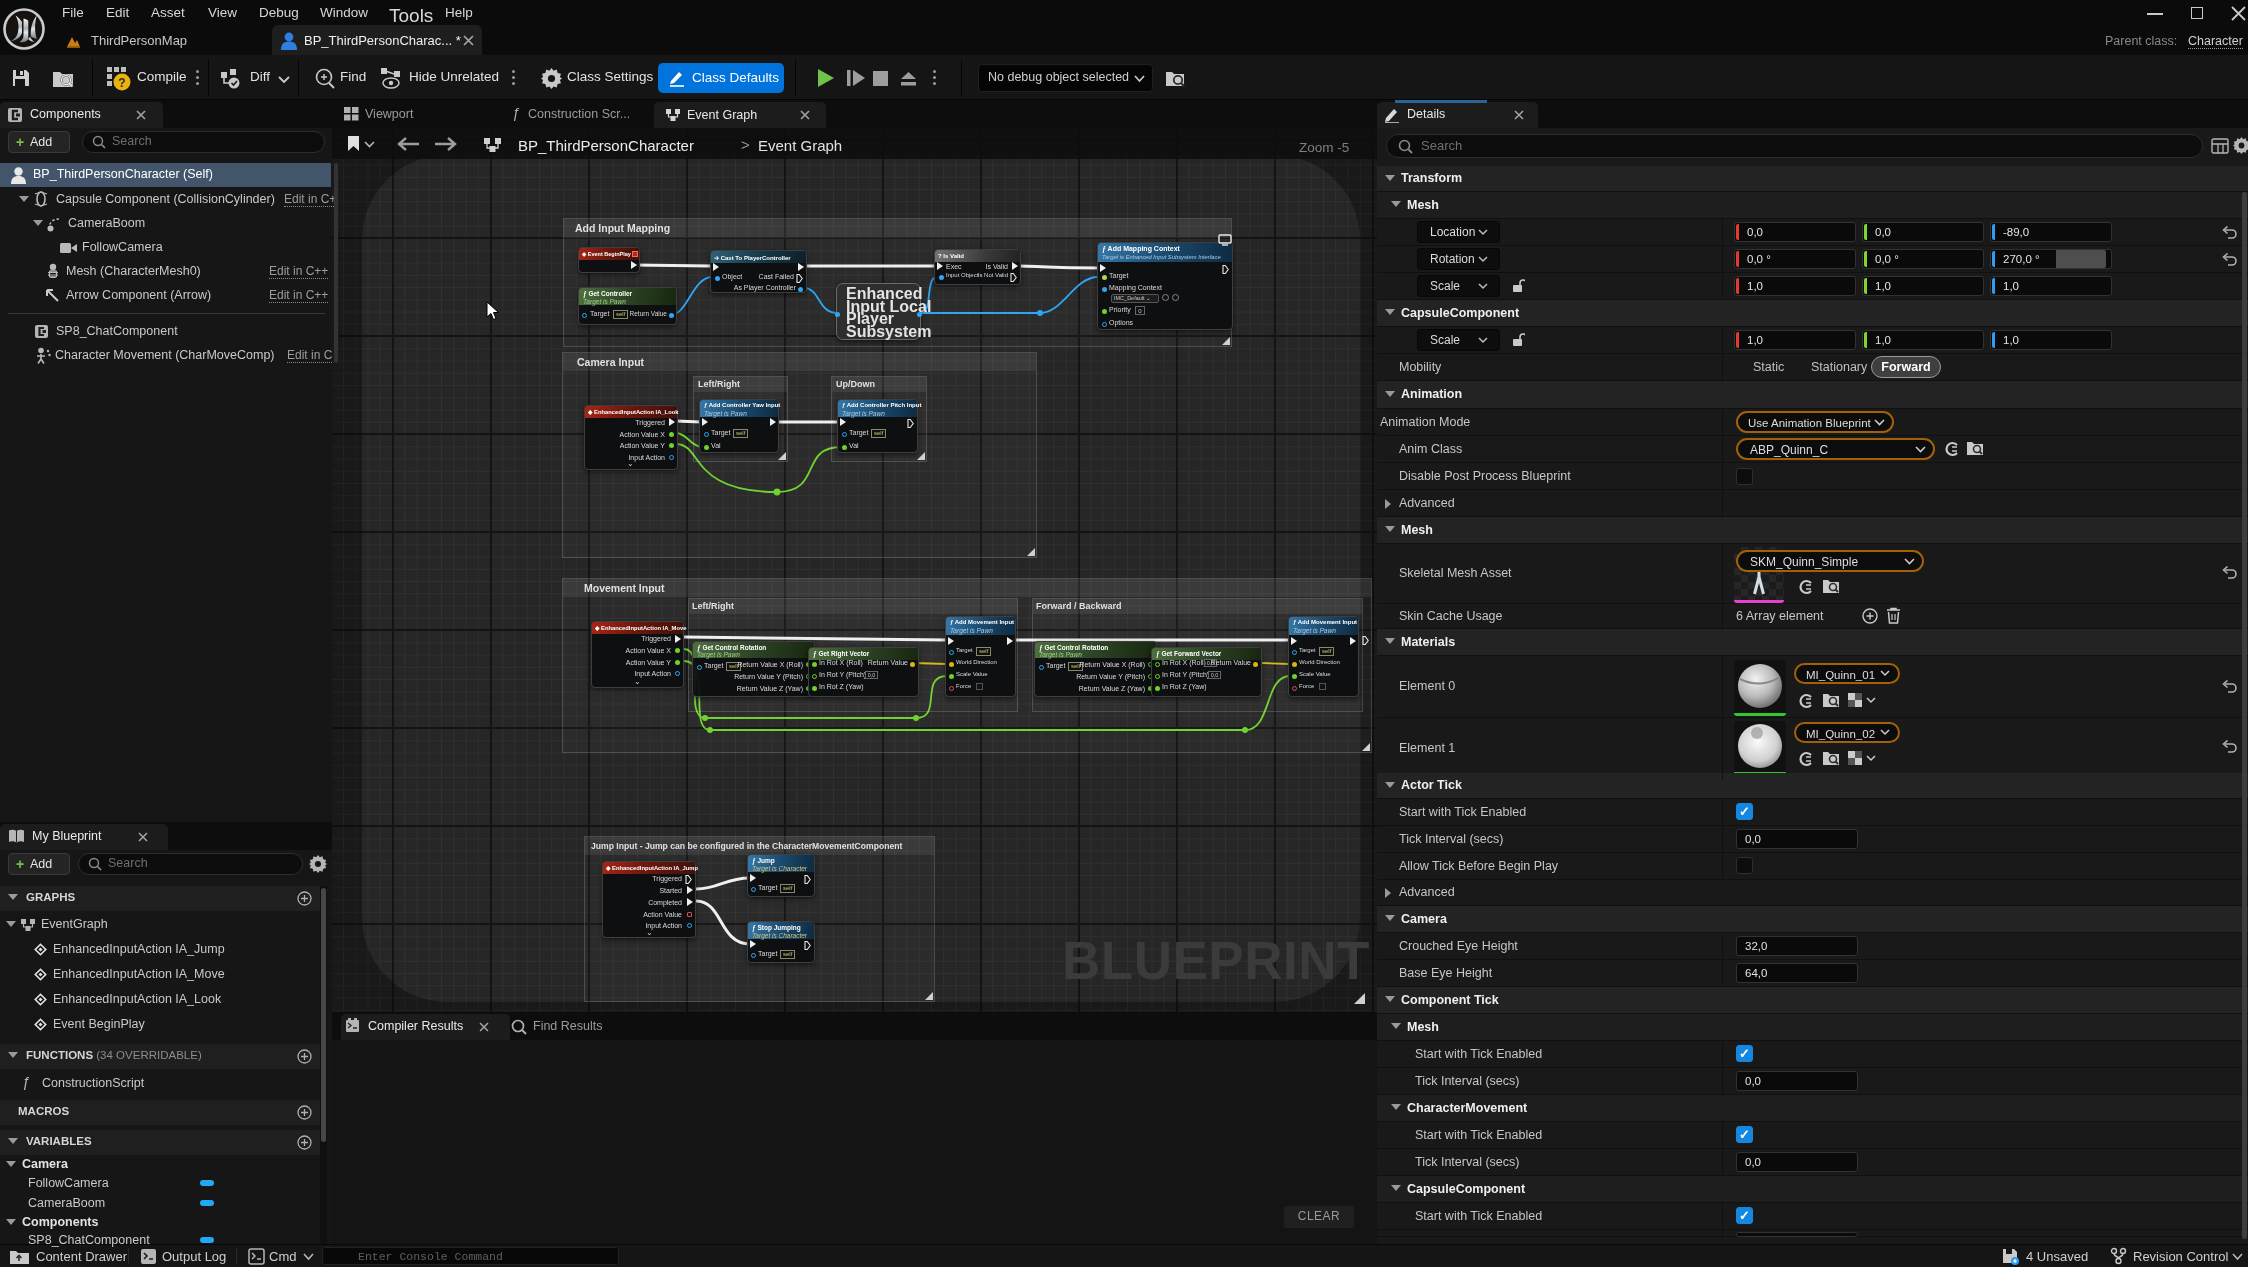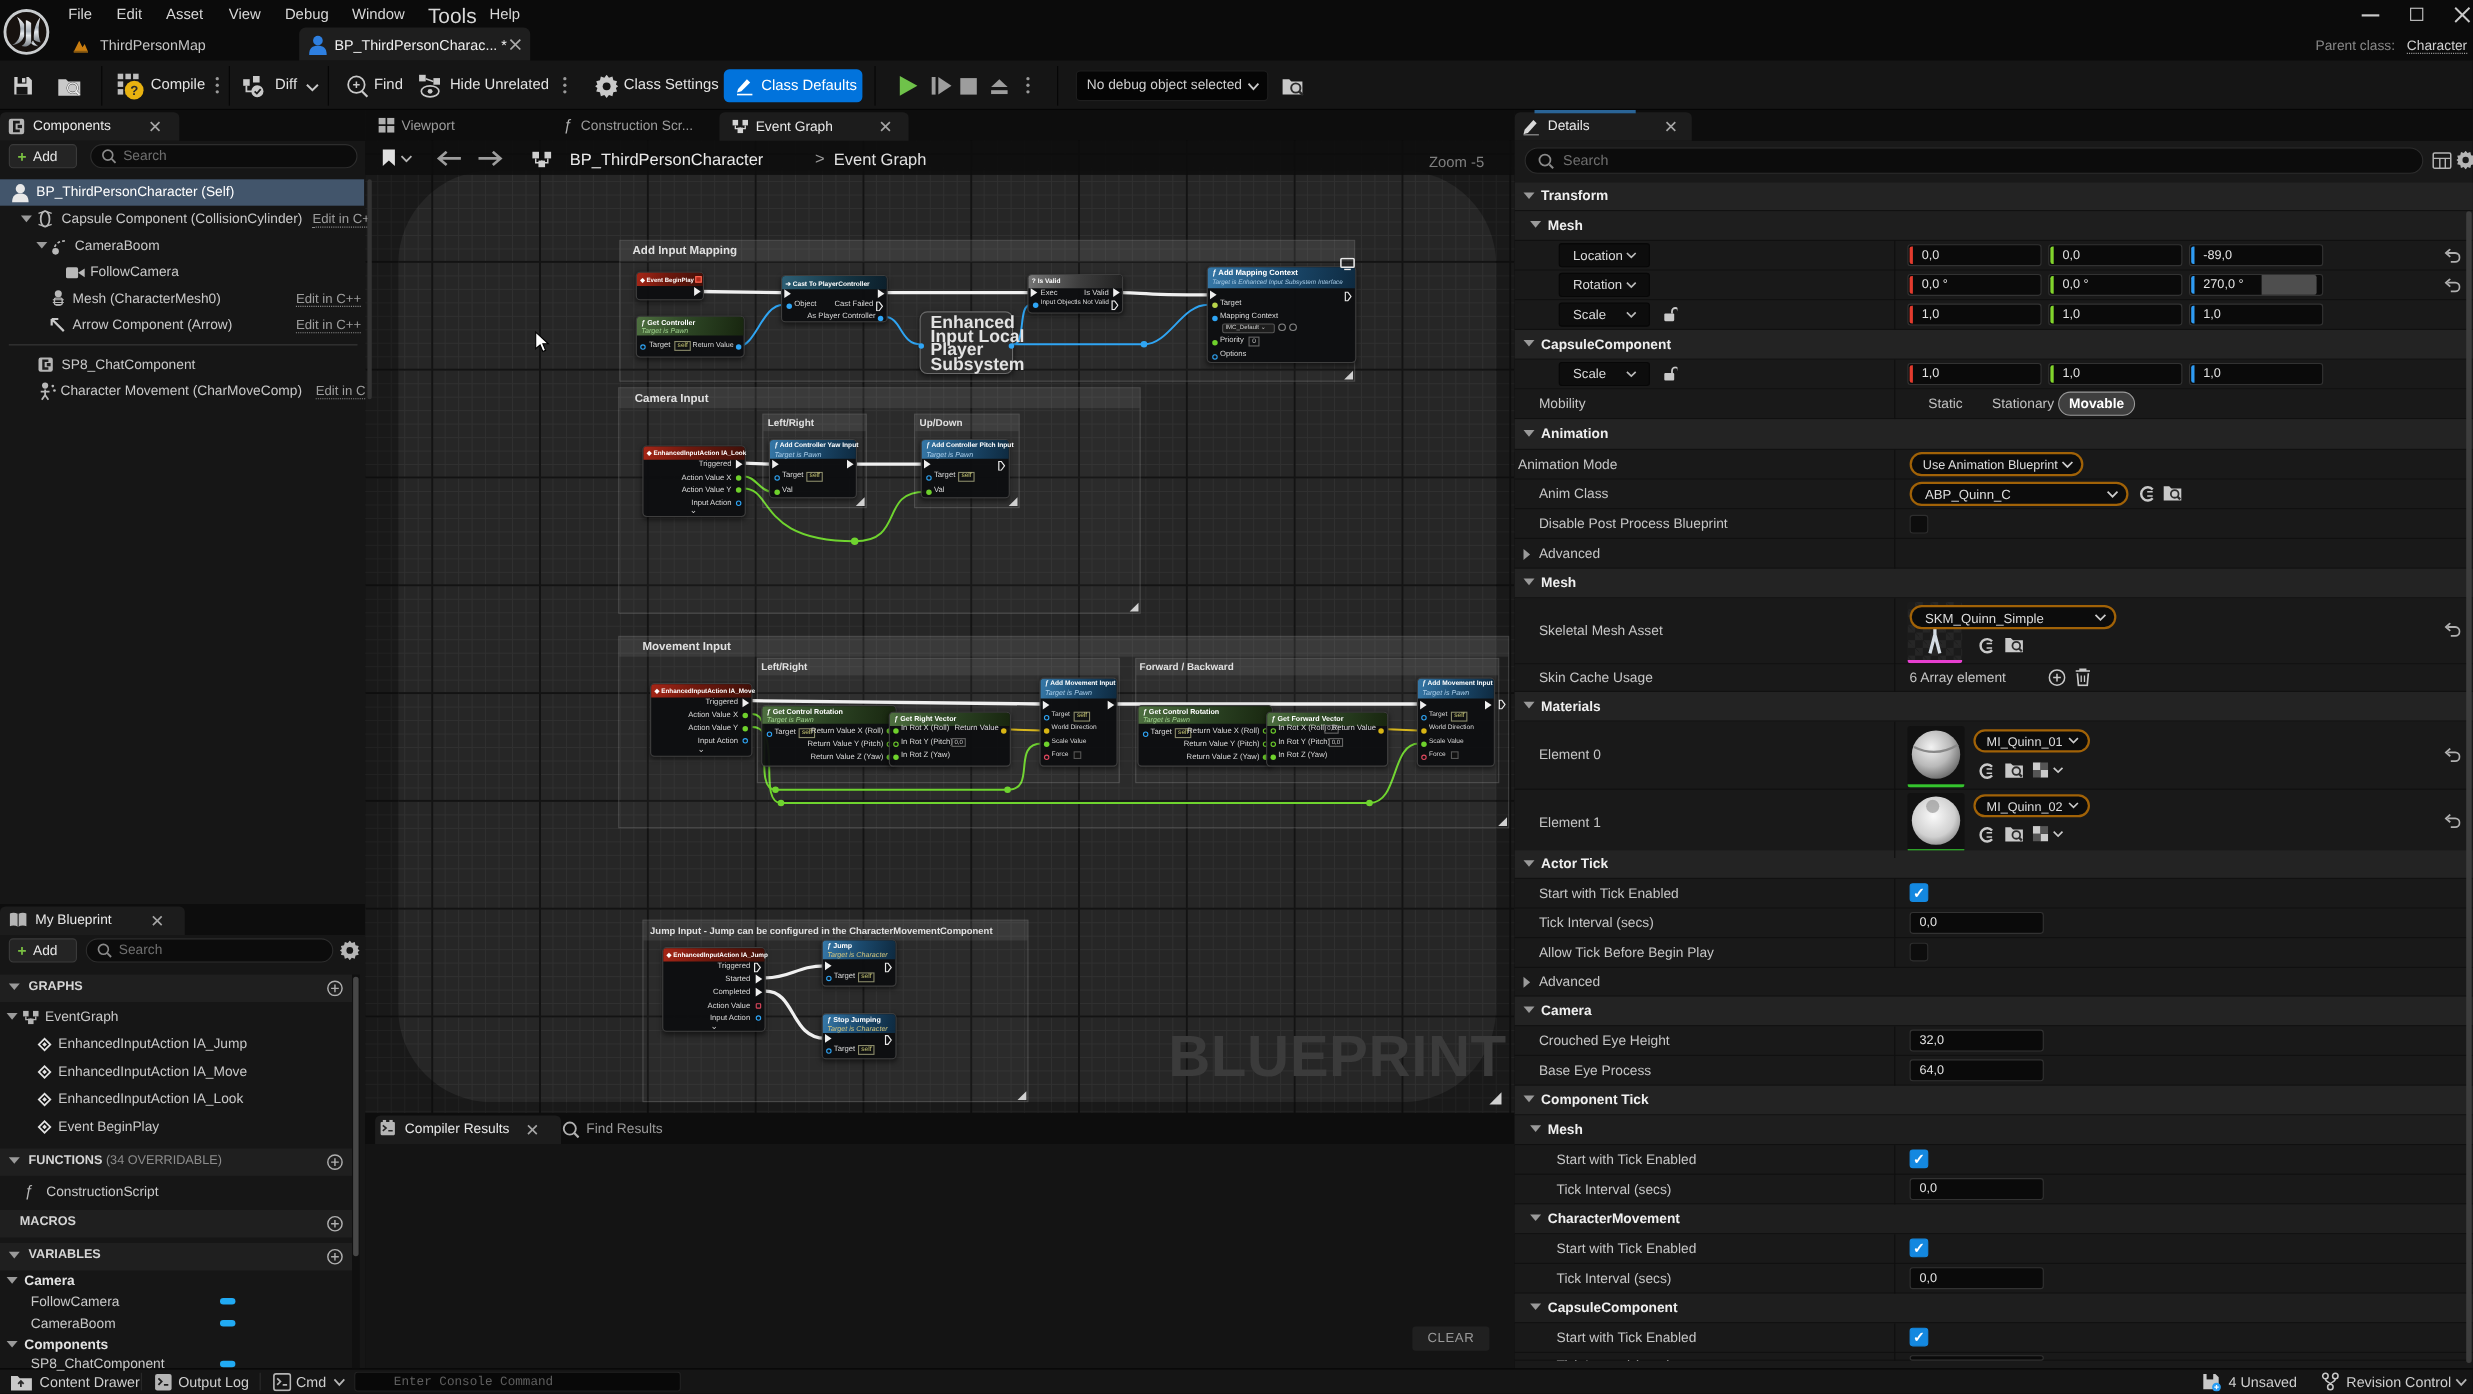--- a/index.html
+++ b/index.html
@@ -870,21 +870,21 @@
     <rect x="1" y="6" width="9" height="7" rx="1" fill="#c9c9c9"></rect>
     <path d="M8,6 V4 a3,3 0 0 1 6,0" stroke="#c9c9c9" stroke-width="1.6" fill="none"></path>
   </svg>
 <div class="field" style="left:1734px;top:330px;width:122px;height:20px;"><span class="cbar" style="background:#e23b2e;"></span><span style="padding-left:4px;">1,0</span></div>
 <div class="field" style="left:1862px;top:330px;width:122px;height:20px;"><span class="cbar" style="background:#81d42c;"></span><span style="padding-left:4px;">1,0</span></div>
 <div class="field" style="left:1990px;top:330px;width:122px;height:20px;"><span class="cbar" style="background:#2f9bf2;"></span><span style="padding-left:4px;">1,0</span></div>
 <div class="drow" style="top:354px;height:27px;"></div>
 <span class="dlabel" style="left:1399px;top:360px;">Mobility</span>
 <span class="abs" style="left:1753px;top:360px;color:#c0c0c0;font-size:12.5px;">Static</span>
 <span class="abs" style="left:1811px;top:360px;color:#c0c0c0;font-size:12.5px;">Stationary</span>
-<div class="abs" style="left:1871px;top:356px;width:70px;height:22px;background:#3f3f3f;border:1px solid #9a9a9a;border-radius:11px;color:#fff;font-size:12.5px;font-weight:700;text-align:center;line-height:21px;">Movable</div>
+<div class="abs" style="left:1871px;top:356px;width:70px;height:22px;background:#3f3f3f;border:1px solid #9a9a9a;border-radius:11px;color:#fff;font-size:12.5px;font-weight:700;text-align:center;line-height:21px;">Forward</div>
 <div class="drow dcat" style="top:381px;height:28px;"></div>
 <div class="tri down" style="left:1385px;top:391px;"></div>
 <span class="dhead" style="left:1401px;top:387px;">Animation</span>
 <div class="drow" style="top:409px;height:27px;"></div>
 <span class="dlabel" style="left:1340px;top:415px;margin-left:40px;">Animation Mode</span>
 <div class="pill" style="left:1736px;top:411px;width:158px;height:22px;line-height:21px;padding-left:10px;font-size:11.5px;">Use Animation Blueprint</div>
 <svg class="abs" style="left:1874px;top:419px;" width="11" height="7">
     <path d="M1,1 L5.5,5.5 L10,1" stroke="#ccc" stroke-width="1.6" fill="none"></path>
   </svg>
 <div class="drow" style="top:436px;height:27px;"></div>
@@ -1050,21 +1050,21 @@
 <div class="drow" style="top:880px;height:26px;"></div>
 <div class="tri right" style="left:1385px;top:888px;"></div>
 <span class="dlabel" style="left:1399px;top:885px;">Advanced</span>
 <div class="drow dcat" style="top:906px;height:27px;"></div>
 <div class="tri down" style="left:1385px;top:915px;"></div>
 <span class="dhead" style="left:1401px;top:912px;">Camera</span>
 <div class="drow" style="top:933px;height:27px;"></div>
 <span class="dlabel" style="left:1399px;top:939px;">Crouched Eye Height</span>
 <div class="field" style="left:1736px;top:936px;width:122px;height:20px;line-height:18px;">32,0</div>
 <div class="drow" style="top:960px;height:27px;"></div>
-<span class="dlabel" style="left:1399px;top:966px;">Base Eye Process</span>
+<span class="dlabel" style="left:1399px;top:966px;">Base Eye Height</span>
 <div class="field" style="left:1736px;top:963px;width:122px;height:20px;line-height:18px;">64,0</div>
 <div class="drow dcat" style="top:987px;height:27px;"></div>
 <div class="tri down" style="left:1385px;top:996px;"></div>
 <span class="dhead" style="left:1401px;top:993px;">Component Tick</span>
 <div class="drow dsub" style="top:1014px;height:27px;"></div>
 <div class="tri down" style="left:1391px;top:1023px;"></div>
 <span class="dhead" style="left:1407px;top:1020px;">Mesh</span>
 <div class="drow" style="top:1041px;height:27px;"></div>
 <span class="dlabel" style="left:1415px;top:1047px;">Start with Tick Enabled</span>
 <div class="cb on" style="left:1736px;top:1045px;">✓</div>

